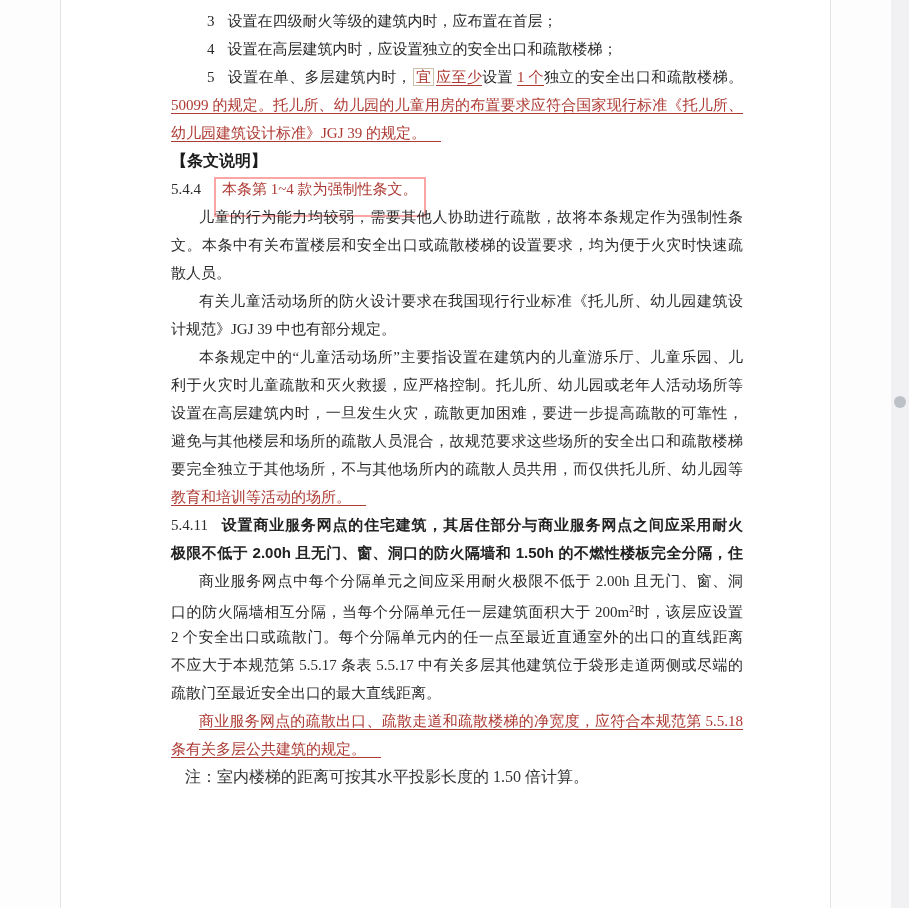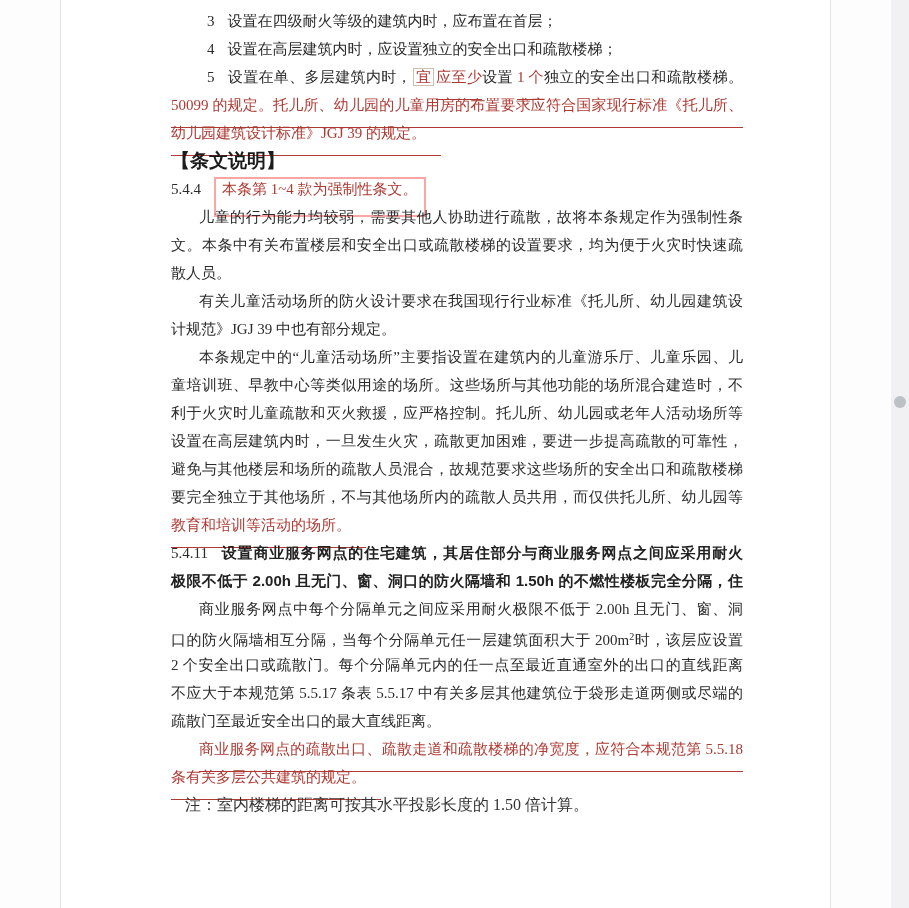--- a/index.html
+++ b/index.html
@@ -33,29 +33,29 @@
     font-size: 15px;
   }
   .line {
     height: 28px; line-height: 28px;
     text-align: justify; text-align-last: justify;
     white-space: normal;
   }
   .line.last { text-align-last: left; }
   .line.ind-p  { text-indent: 28px; }
   .line.ind-list { padding-left: 36px; }
-  .line.head { font-family: "Liberation Sans", "DejaVu Sans", sans-serif; font-weight: 700; font-size: 19px; color: #1c1c1c; }
+  .line.head { font-family: "Liberation Sans", "DejaVu Sans", sans-serif; font-weight: 700; font-size: 16px; color: #1c1c1c; }
   .line.note { font-size: 16px; text-indent: 14px; color: #333; }
 
   .r-ln { margin-right: 13px; }
   .r-cn { margin-right: 13px; }
   .r-ins {
     color: var(--red, #ad3a33);
     border-bottom: 1.2px solid var(--red, #ad3a33);
-    padding-bottom: 14px;
+    padding-bottom: 0;
   }
   .r-del {
     color: var(--red, #ad3a33);
     border: 1px solid #c9c0ae;
     padding: 0 2px; margin: 0 2px 0 1px;
   }
   .r-box {
     color: var(--red, #ad3a33);
     border: 2px solid #fca5a5;
     padding: 2px 6px 18px 6px;
@@ -79,21 +79,20 @@
         <div class="line"><span class="r-ins">50099 的规定。托儿所、幼儿园的儿童用房的布置要求应符合国家现行标准《托儿所、</span></div>
         <div class="line last"><span class="r-ins">幼儿园建筑设计标准》JGJ 39 的规定。　</span></div>
         <div class="line last head"><span class="r-h">【条文说明】</span></div>
         <div class="line last"><span class="r-cn">5.4.4</span><span class="r-box">本条第 1~4 款为强制性条文。</span></div>
         <div class="line ind-p"><span class="r-n">儿童的行为能力均较弱，需要其他人协助进行疏散，故将本条规定作为强制性条</span></div>
         <div class="line"><span class="r-n">文。本条中有关布置楼层和安全出口或疏散楼梯的设置要求，均为便于火灾时快速疏</span></div>
         <div class="line last"><span class="r-n">散人员。</span></div>
         <div class="line ind-p"><span class="r-n">有关儿童活动场所的防火设计要求在我国现行行业标准《托儿所、幼儿园建筑设</span></div>
         <div class="line last"><span class="r-n">计规范》JGJ 39 中也有部分规定。</span></div>
         <div class="line ind-p"><span class="r-n">本条规定中的“儿童活动场所”主要指设置在建筑内的儿童游乐厅、儿童乐园、儿</span></div>
-        <div class="line"><span class="r-n">童培训班、早教中心等类似用途的场所。这些场所与其他功能的场所混合建造时，不</span></div>
         <div class="line"><span class="r-n">利于火灾时儿童疏散和灭火救援，应严格控制。托儿所、幼儿园或老年人活动场所等</span></div>
         <div class="line"><span class="r-n">设置在高层建筑内时，一旦发生火灾，疏散更加困难，要进一步提高疏散的可靠性，</span></div>
         <div class="line"><span class="r-n">避免与其他楼层和场所的疏散人员混合，故规范要求这些场所的安全出口和疏散楼梯</span></div>
         <div class="line"><span class="r-n">要完全独立于其他场所，不与其他场所内的疏散人员共用，而仅供托儿所、幼儿园等</span></div>
         <div class="line last"><span class="r-ins">教育和培训等活动的场所。　</span></div>
         <div class="line"><span class="r-cn">5.4.11</span><span class="r-b">设置商业服务网点的住宅建筑，其居住部分与商业服务网点之间应采用耐火</span></div>
         <div class="line"><span class="r-b">极限不低于 2.00h 且无门、窗、洞口的防火隔墙和 1.50h 的不燃性楼板完全分隔，住</span></div>
         <div class="line ind-p"><span class="r-n">商业服务网点中每个分隔单元之间应采用耐火极限不低于 2.00h 且无门、窗、洞</span></div>
         <div class="line"><span class="r-n">口的防火隔墙相互分隔，当每个分隔单元任一层建筑面积大于 200m</span><span class="r-sup">2</span><span class="r-n">时，该层应设置</span></div>
         <div class="line"><span class="r-n">2 个安全出口或疏散门。每个分隔单元内的任一点至最近直通室外的出口的直线距离</span></div>

